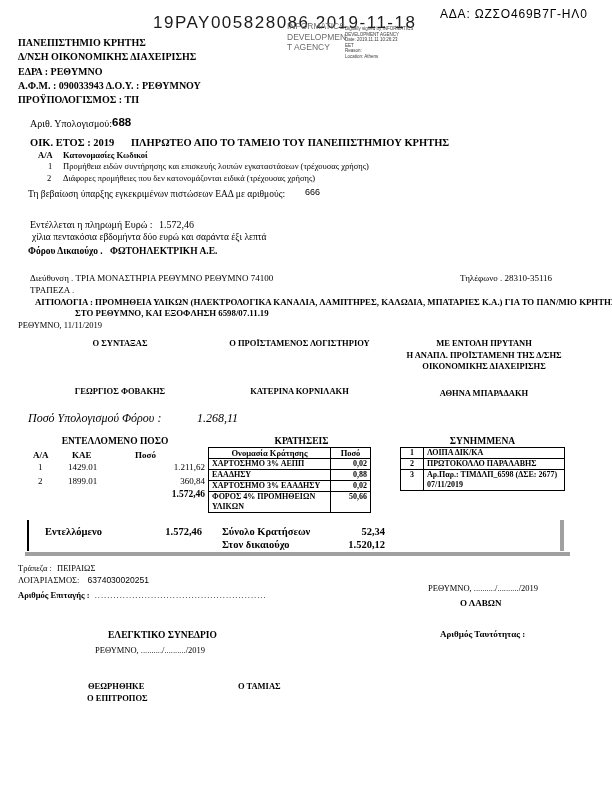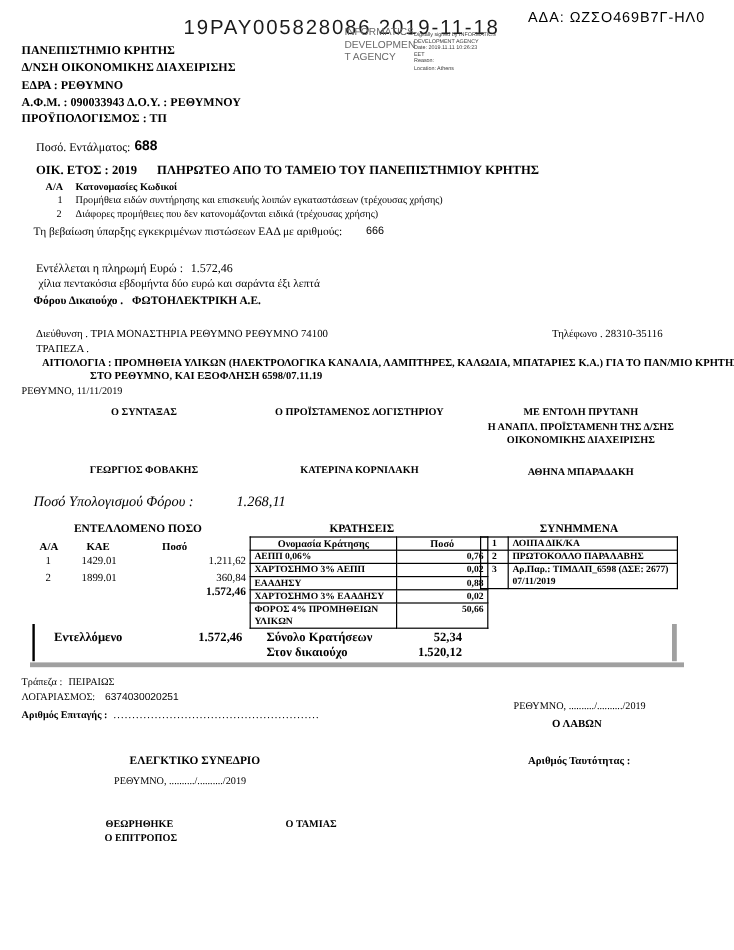--- a/index.html
+++ b/index.html
@@ -48,21 +48,21 @@
   </div>
 
   <div class="a b" style="left:18px;top:36px;font-size:10px;line-height:14.3px;">
     <div>ΠΑΝΕΠΙΣΤΗΜΙΟ ΚΡΗΤΗΣ</div>
     <div>Δ/ΝΣΗ ΟΙΚΟΝΟΜΙΚΗΣ ΔΙΑΧΕΙΡΙΣΗΣ</div>
     <div>ΕΔΡΑ : ΡΕΘΥΜΝΟ</div>
     <div>Α.Φ.Μ. : 090033943    Δ.Ο.Υ. : ΡΕΘΥΜΝΟΥ</div>
     <div>ΠΡΟΫΠΟΛΟΓΙΣΜΟΣ  :  ΤΠ</div>
   </div>
 
-  <div class="a" style="left:30px;top:118px;font-size:10px;">Ποσό. Εντάλματος:</div>
+  <div class="a" style="left:30px;top:118px;font-size:10px;">Αριθ. Υπολογισμού:</div>
   <div class="a b san" style="left:112px;top:116px;font-size:11.5px;">688</div>
 
   <div class="a b" style="left:30px;top:137px;font-size:10.5px;">
     <span>ΟΙΚ. ΕΤΟΣ : 2019</span>
     <span style="margin-left:14px;">ΠΛΗΡΩΤΕΟ ΑΠΟ ΤΟ ΤΑΜΕΙΟ ΤΟΥ ΠΑΝΕΠΙΣΤΗΜΙΟΥ ΚΡΗΤΗΣ</span>
   </div>
 
   <div class="a b" style="left:38px;top:150px;font-size:8.5px;">Α/Α</div>
   <div class="a b" style="left:63px;top:150px;font-size:8.5px;">Κατονομασίες Κωδικοί</div>
   <div class="a" style="left:48px;top:161px;font-size:8.5px;">1</div>
@@ -112,29 +112,25 @@
   <div class="a b" style="left:135px;top:450px;font-size:9px;">Ποσό</div>
   <div class="a" style="left:38px;top:462px;font-size:9px;">1</div>
   <div class="a" style="left:68px;top:462px;font-size:9px;">1429.01</div>
   <div class="a rt" style="left:130px;top:462px;width:75px;font-size:9px;">1.211,62</div>
   <div class="a" style="left:38px;top:476px;font-size:9px;">2</div>
   <div class="a" style="left:68px;top:476px;font-size:9px;">1899.01</div>
   <div class="a rt" style="left:130px;top:476px;width:75px;font-size:9px;">360,84</div>
   <div class="a b rt" style="left:130px;top:489px;width:75px;font-size:9.5px;">1.572,46</div>
 
   <div class="a b ctr" style="left:208px;top:436px;width:187px;font-size:9.5px;">ΚΡΑΤΗΣΕΙΣ</div>
-  <table class="ded" style="left:208px;top:447px;width:199px;">
+  <table class="ded" style="left:208px;top:447px;width:163px;">
     <tbody>
         <tr>
       <th style="width:115px;">Ονομασία Κράτησης</th>
       <th>Ποσό</th>
-    </tr>
-    <tr>
-      <td>ΑΕΠΠ 0,06%</td>
-      <td class="rt">0,76</td>
     </tr>
     <tr>
       <td>ΧΑΡΤΟΣΗΜΟ 3% ΑΕΠΠ</td>
       <td class="rt">0,02</td>
     </tr>
     <tr>
       <td>ΕΑΑΔΗΣΥ</td>
       <td class="rt">0,88</td>
     </tr>
     <tr>

